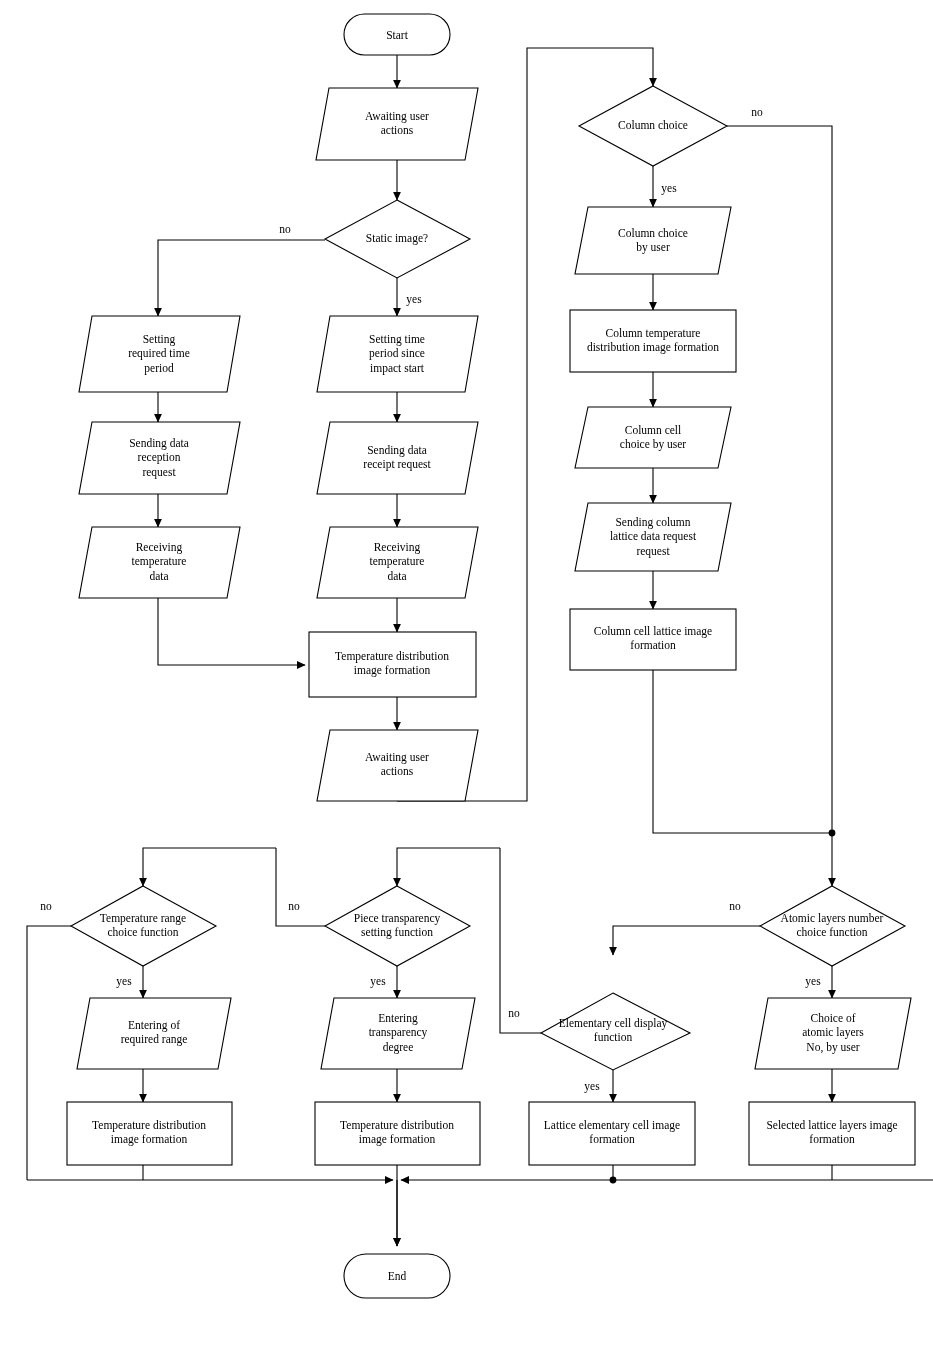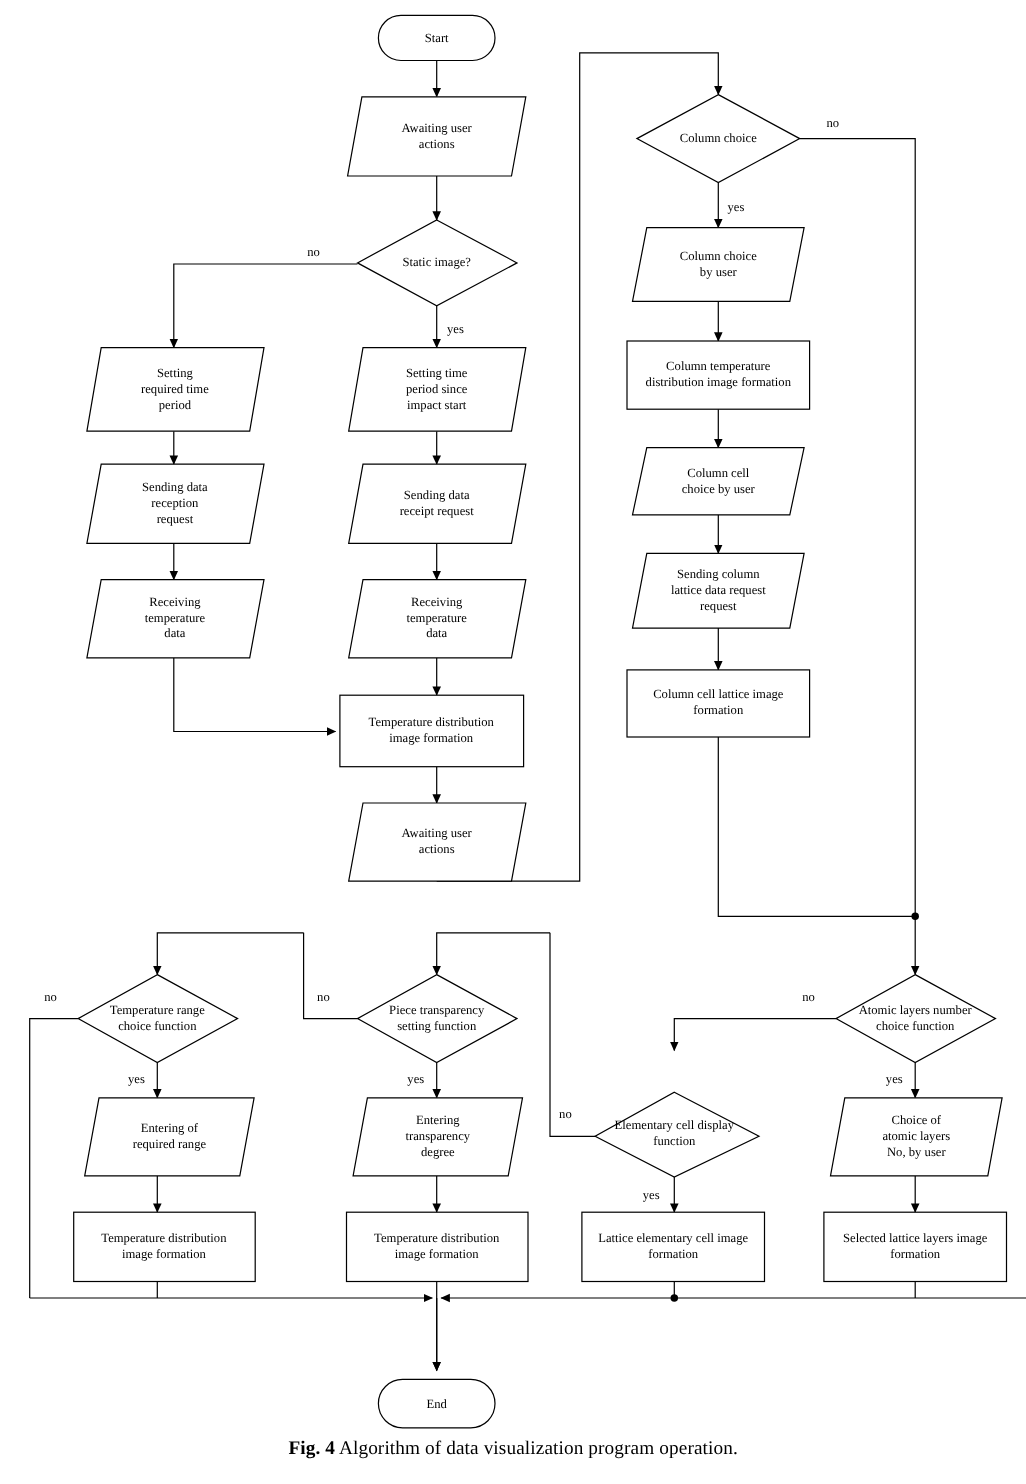--- a/index.html
+++ b/index.html
@@ -296,18 +296,14 @@
       <rect class="shape-outline" x="749" y="1102" width="166" height="63"></rect>
       <text class="node-label" x="832" y="1133"><tspan x="832" y="1125.75" dominant-baseline="middle">Selected lattice layers image</tspan><tspan x="832" y="1140.25" dominant-baseline="middle">formation</tspan></text>
     </g>
 
     <g>
       <rect class="shape-outline" x="344" y="1254" width="106" height="44" rx="22" ry="22"></rect>
       <text class="node-label" x="397" y="1277"><tspan x="397" y="1277.00" dominant-baseline="middle">End</tspan></text>
     </g>
   </svg>
 
-  <div class="caption">
-    <b>Fig. 4</b>
-    <span>Algorithm of data visualization program operation.</span>
-  </div>
 
 </div>
 
 </body></html>

